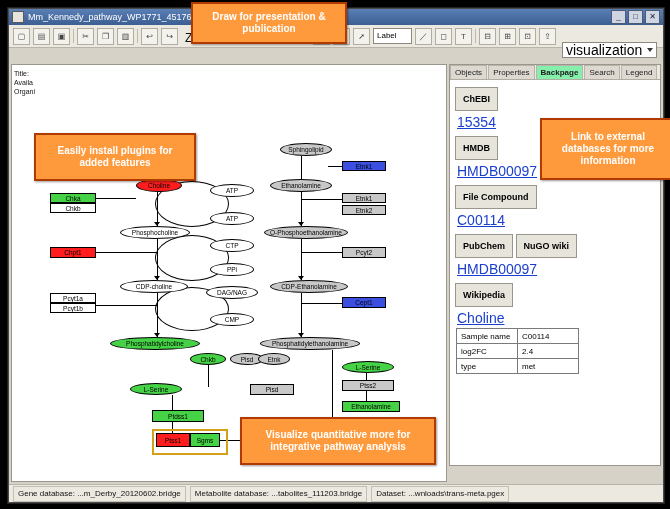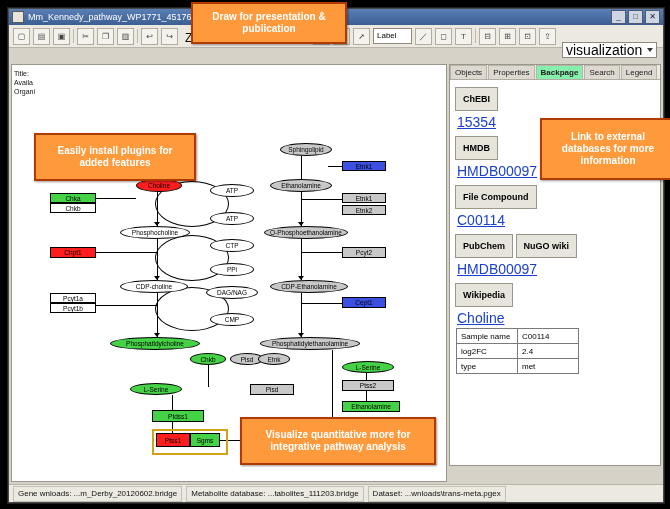--- a/index.html
+++ b/index.html
@@ -280,21 +280,21 @@
             <td>type</td>
             <td>met</td>
           </tr>
         </tbody>
           </table>
       </div>
     </div>
   </div>
 
   <div class="statusbar">
-    <div class="sb-cell">Gene wnloads: ...m_Derby_20120602.bridge</div>
+    <div class="sb-cell">Gene database: ...m_Derby_20120602.bridge</div>
     <div class="sb-cell">Metabolite database: ...tabolites_111203.bridge</div>
     <div class="sb-cell">Dataset: ...wnloads\trans-meta.pgex</div>
   </div>
 </div>
 
 <div class="callout c-top" style="left:160px;top:2px;width:140px;height:30px;margin-left:31px;">Draw for presentation &amp; publication</div>
 
 <div class="callout" style="left:540px;top:118px;width:120px;height:50px;">Link  to external databases  for more information</div>
 
 </body></html>

